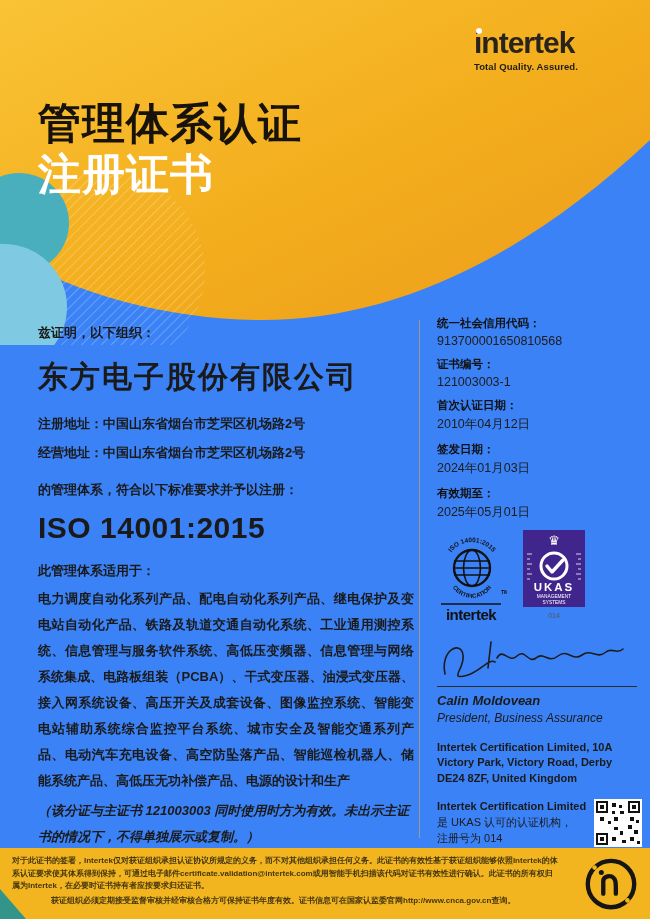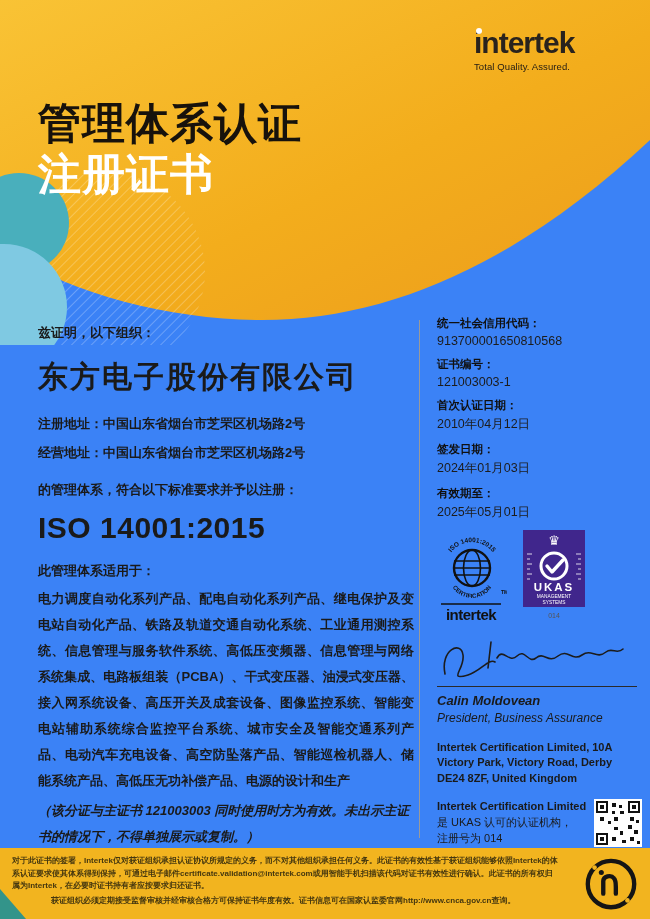--- a/index.html
+++ b/index.html
@@ -5,21 +5,21 @@
   html,body{margin:0;padding:0;background:#e8e8e8;}
   .page{
     position:relative;width:650px;height:919px;background:#3b82f6;overflow:hidden;
     font-family:"Liberation Sans", sans-serif;color:#1a1a1a;margin:0 auto;
   }
   
   .header-art{position:absolute;top:0;left:0;width:650px;height:345px;}
   .brand-logo{position:absolute;top:28px;left:474px;line-height:1;}
   .brand-word{position:relative;font-size:30px;font-weight:700;letter-spacing:-1px;color:#29231d;}
   .brand-idot{position:absolute;left:2px;top:0px;width:6px;height:6px;border-radius:50%;background:#ffffff;}
-  .brand-tagline{font-size:9.5px;font-weight:400;color:#211b14;margin-top:4px;letter-spacing:0.1px;}
+  .brand-tagline{font-size:9.5px;font-weight:700;color:#211b14;margin-top:4px;letter-spacing:0.1px;}
   .title-block{position:absolute;left:38px;top:98px;line-height:1.18;font-weight:800;font-size:43px;letter-spacing:1px;}
   .title-line1{color:#17120c;}
   .title-line2{color:#ffffff;}
   
   .left-col{position:absolute;left:38px;top:324px;width:376px;}
   .certify-intro{font-size:13px;font-weight:700;}
   .company-name{font-size:30px;font-weight:800;letter-spacing:2px;margin-top:15px;}
   .addr{font-size:13px;font-weight:600;margin-top:11px;}
   .addr.first{margin-top:17px;}
   .system-statement{font-size:13px;font-weight:700;margin-top:19px;}

